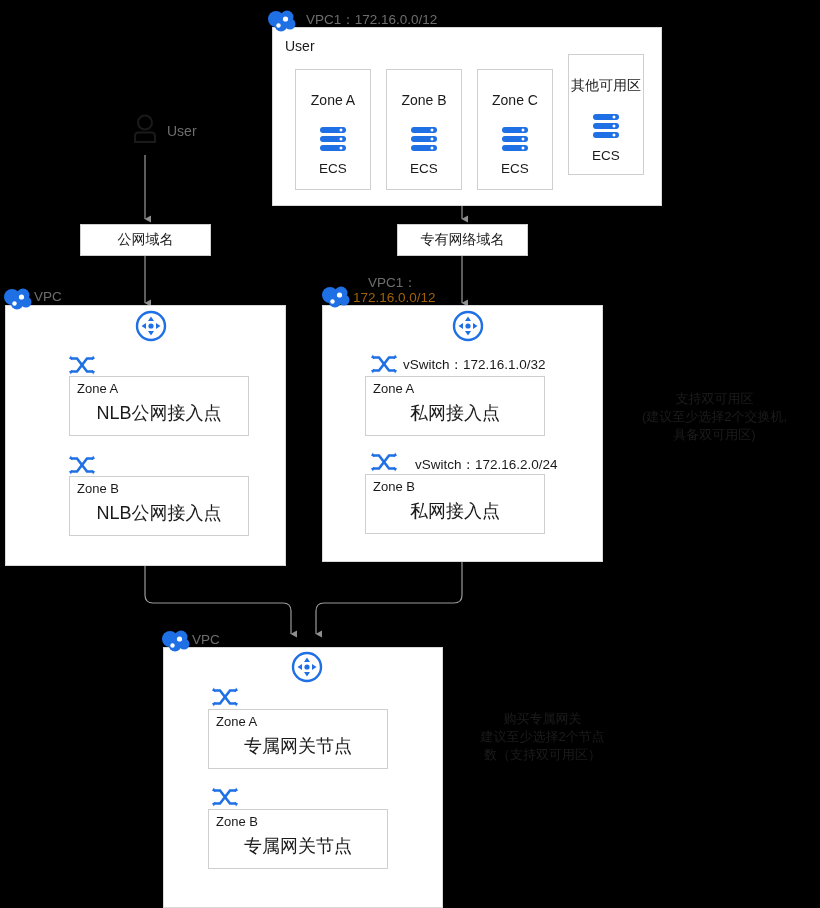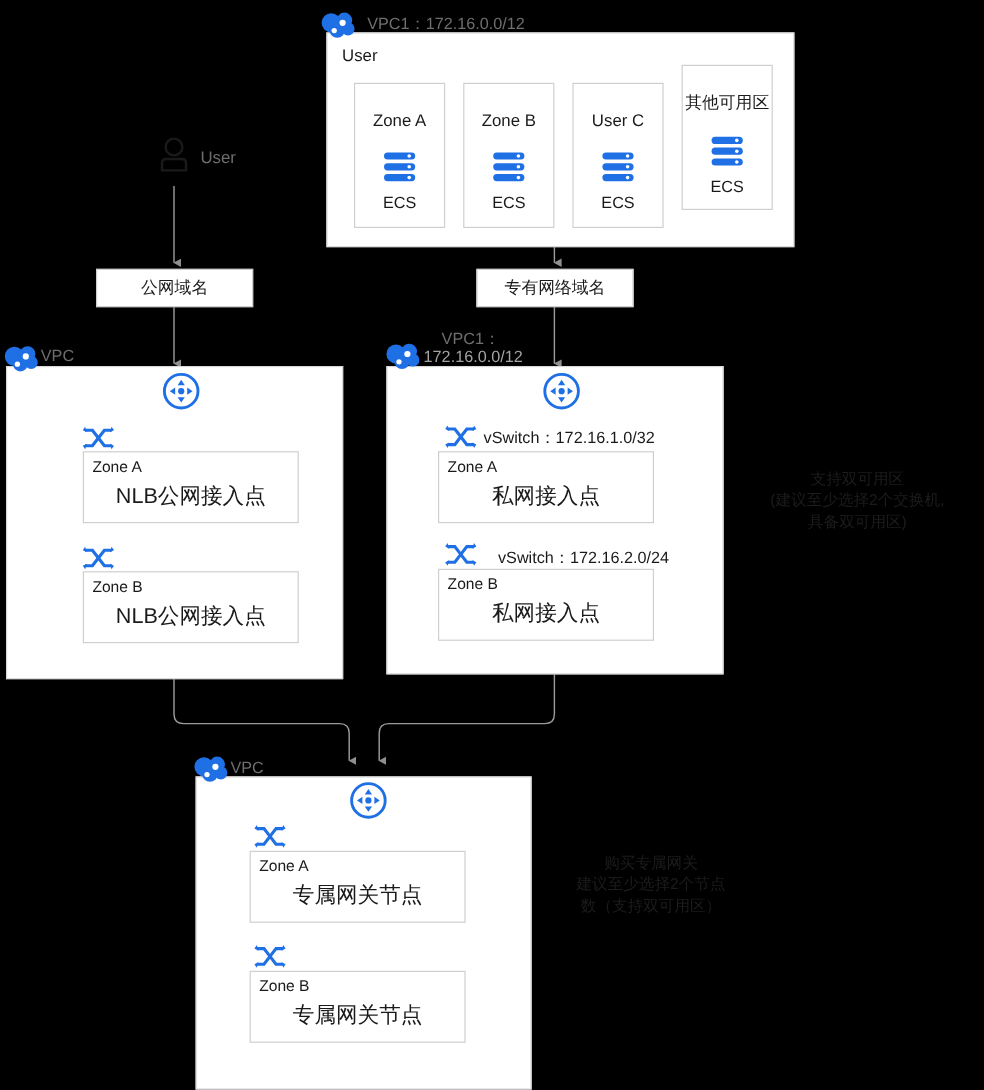--- a/index.html
+++ b/index.html
@@ -93,21 +93,21 @@
           <rect x="1" y="10" width="26" height="6" rx="3" fill="#1f6fe5"></rect>
           <circle cx="22" cy="13" r="1.5" fill="#fff"></circle>
           <rect x="1" y="19" width="26" height="6" rx="3" fill="#1f6fe5"></rect>
           <circle cx="22" cy="22" r="1.5" fill="#fff"></circle>
         </svg>
       </div>
       <div class="ecs-name">ECS</div>
     </div>
 
     <div class="abs ecsbox" style="left:204px;top:41px;width:76px;height:121px;">
-      <div class="ecs-title">User C</div>
+      <div class="ecs-title">Zone C</div>
       <div class="ecs-icon">
         <svg width="28" height="26" viewBox="0 0 28 26">
           <rect x="1" y="1" width="26" height="6" rx="3" fill="#1f6fe5"></rect>
           <circle cx="22" cy="4" r="1.5" fill="#fff"></circle>
           <rect x="1" y="10" width="26" height="6" rx="3" fill="#1f6fe5"></rect>
           <circle cx="22" cy="13" r="1.5" fill="#fff"></circle>
           <rect x="1" y="19" width="26" height="6" rx="3" fill="#1f6fe5"></rect>
           <circle cx="22" cy="22" r="1.5" fill="#fff"></circle>
         </svg>
       </div>
@@ -263,21 +263,21 @@
     <svg width="32" height="24" viewBox="0 0 32 24">
       <circle cx="10" cy="11" r="8" fill="#1f6fe5"></circle>
       <circle cx="21" cy="9" r="6.5" fill="#1f6fe5"></circle>
       <circle cx="24" cy="16" r="5.5" fill="#1f6fe5"></circle>
       <circle cx="15" cy="17" r="6.5" fill="#1f6fe5"></circle>
       <circle cx="19.5" cy="11" r="2.6" fill="#ffffff"></circle>
       <circle cx="12.5" cy="17.5" r="2.2" fill="#ffffff"></circle>
     </svg>
   </div>
   <div class="abs txt-vpc" style="left:353px;top:274px;color:#6e6e6e;margin-left:15px;">VPC1：</div>
-  <div class="abs txt-vpc" style="left:353px;top:290px;color:#a3a3a3;">172.16.0.0/12</div>
+  <div class="abs txt-vpc" style="left:353px;top:290px;color:#a16207;">172.16.0.0/12</div>
 
   <div class="abs txt-dark-note" style="left:627px;top:390px;width:175px;">
     <div>支持双可用区</div>
     <div>(建议至少选择2个交换机,</div>
     <div>具备双可用区)</div>
   </div>
 
   <div class="abs panel" style="left:163px;top:647px;width:280px;height:261px;">
 
     <div class="abs" style="left:127px;top:3px;">

